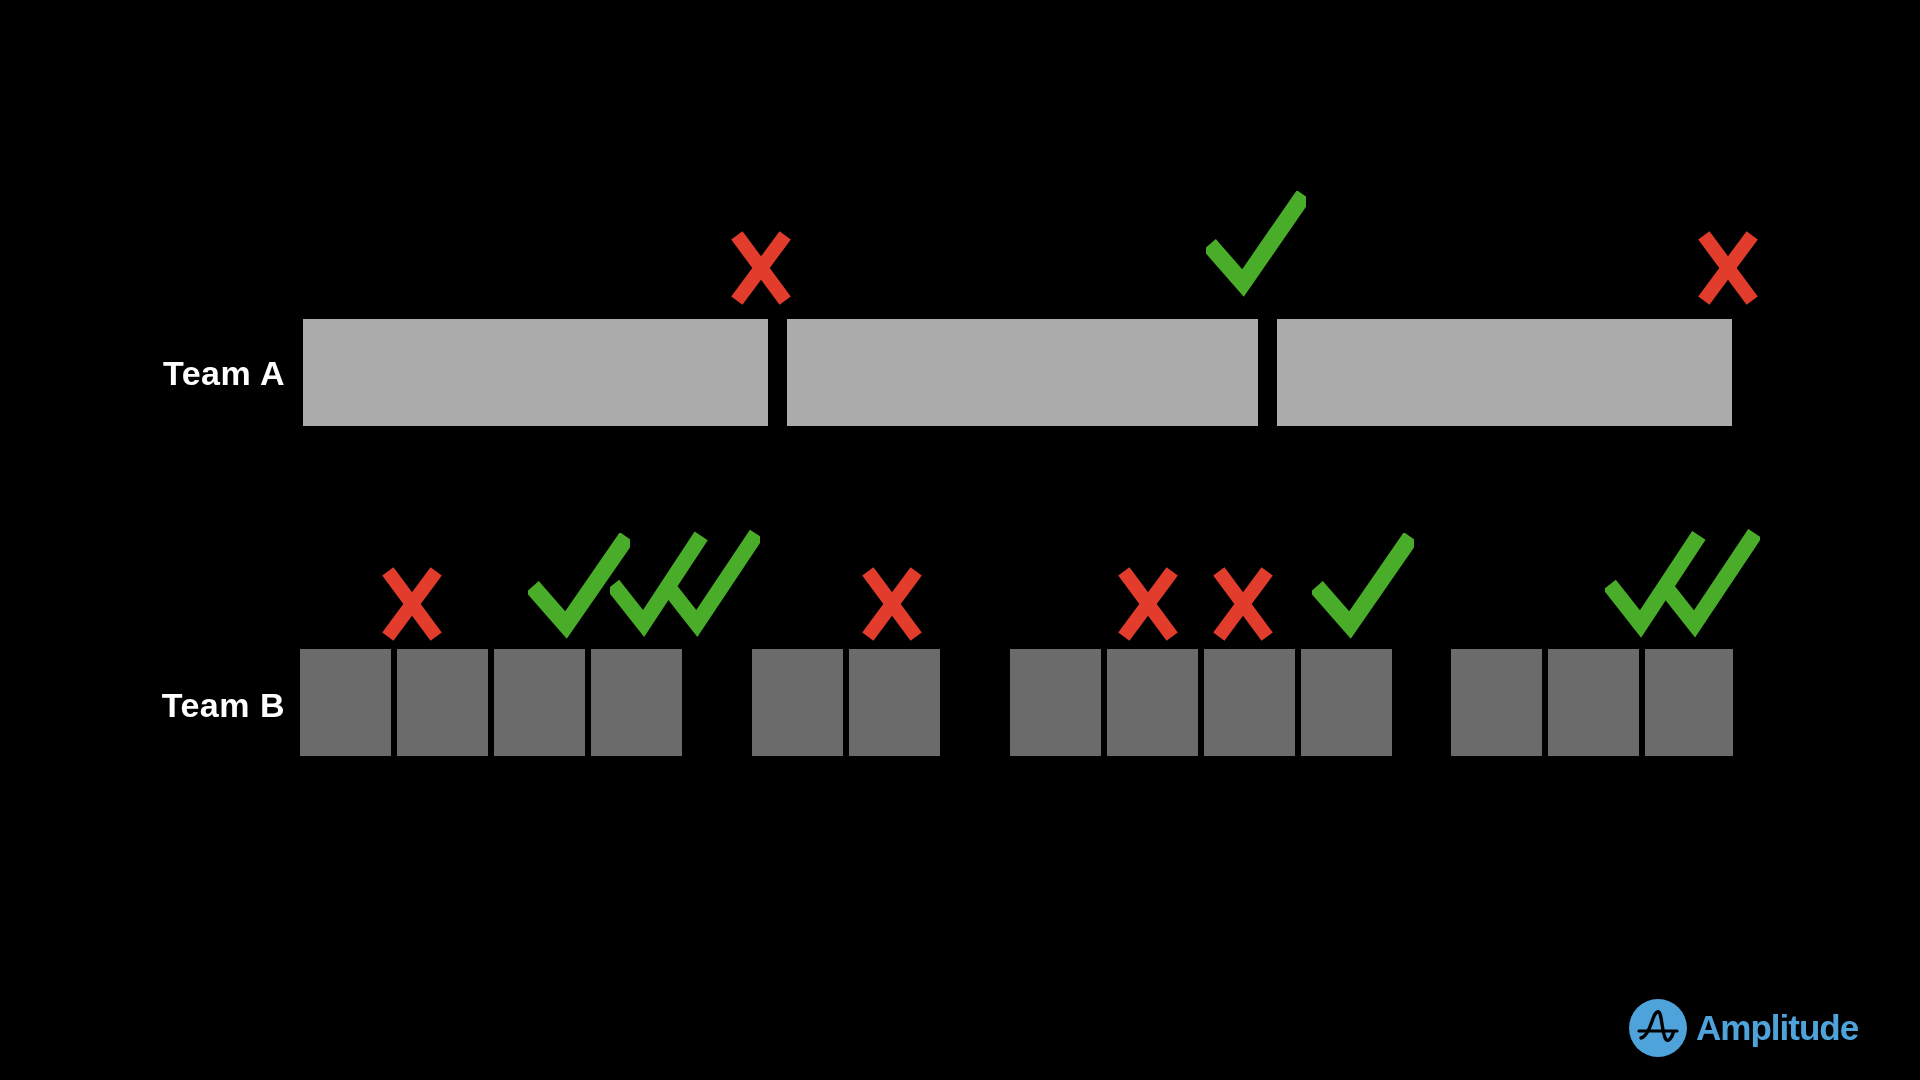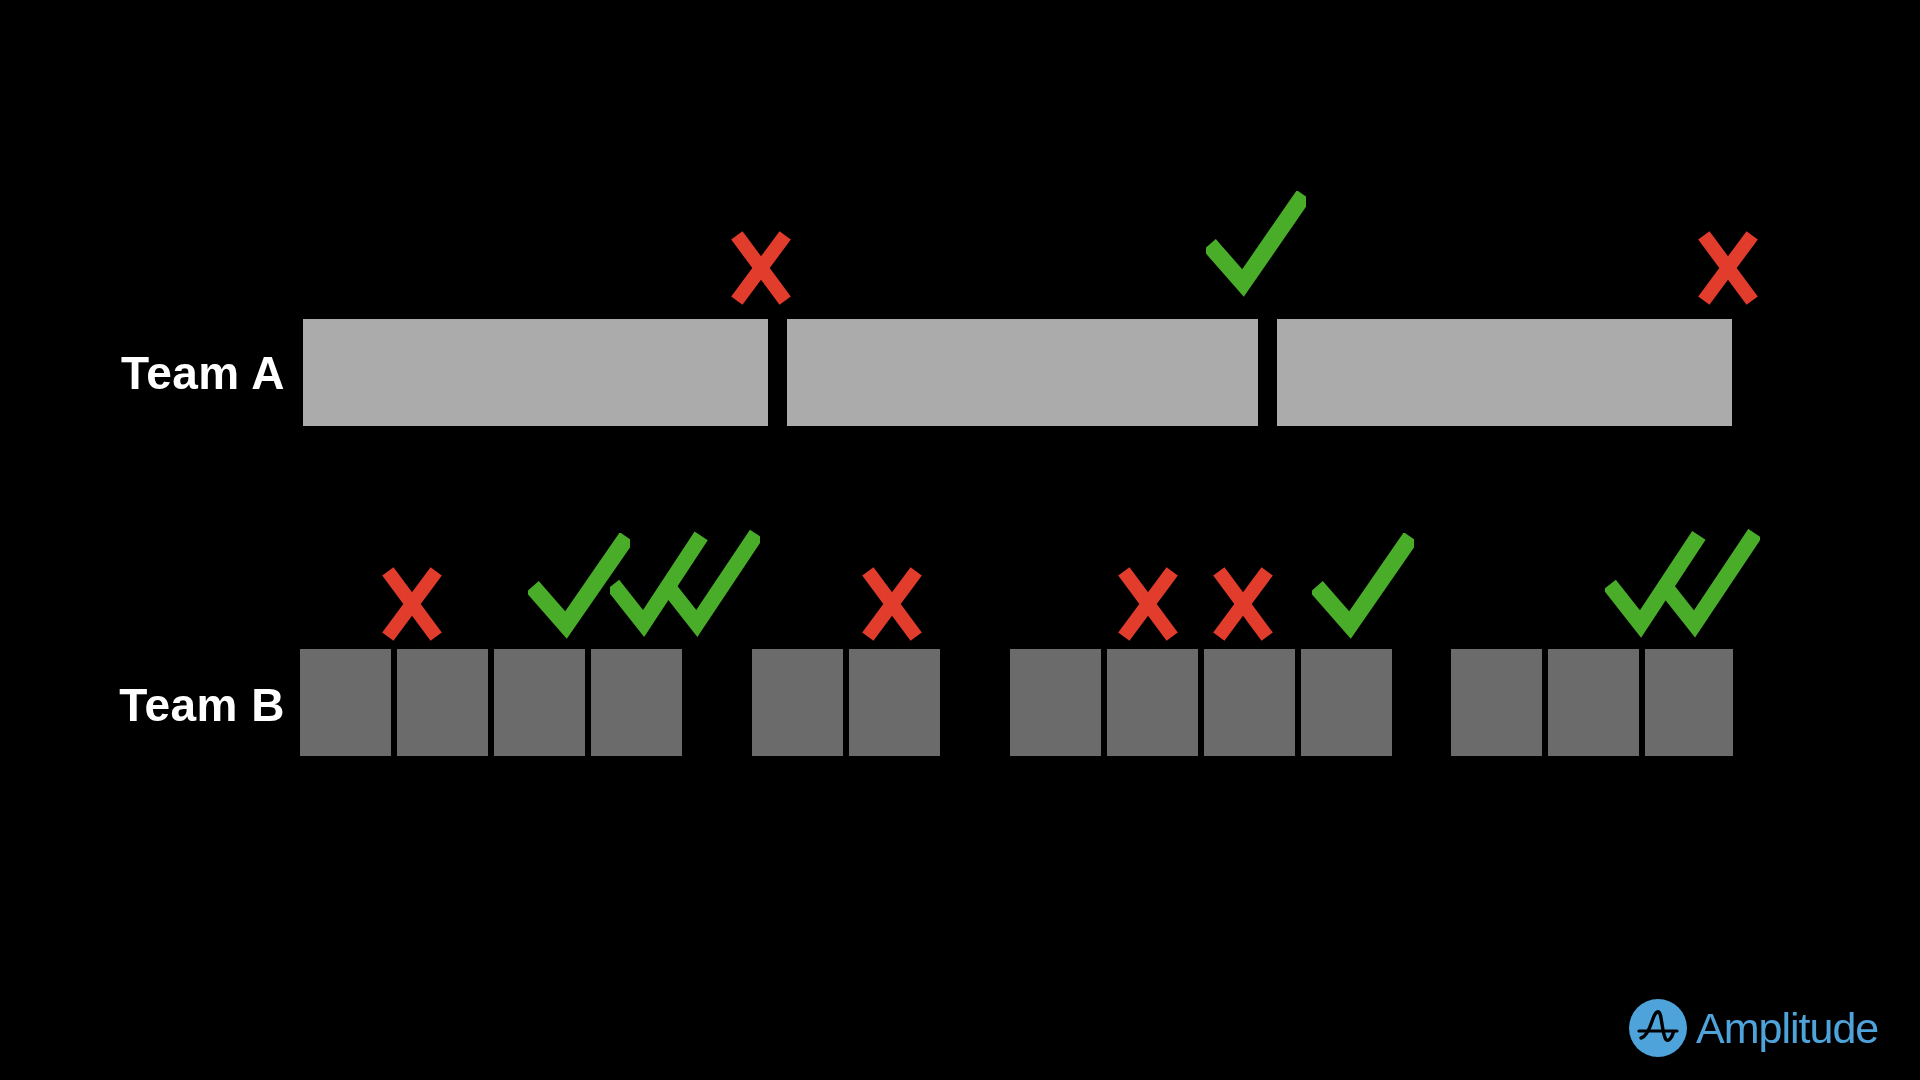--- a/index.html
+++ b/index.html
@@ -14,21 +14,21 @@
     width: 1920px; height: 1080px;
     background: var(--background, #000);
   }
   .row-label {
     position: absolute;
     left: 40px;
     width: 245px;
     height: 60px;
     line-height: 60px;
     text-align: right;
-    font-size: 46px;
+    font-size: 34px;
     font-weight: 700;
     color: var(--label-text, #fff);
     letter-spacing: 0.5px;
   }
   .blocks { position: absolute; inset: 0; }
   .block { position: absolute; }
   .mark {
     position: absolute;
     fill: none;
     stroke-linecap: square;
@@ -39,22 +39,22 @@
   .mark.double_pass { stroke-width: 16; }
   .brand {
     position: absolute;
     left: 1629px;
     top: 999px;
     display: flex;
     align-items: center;
     gap: 9px;
   }
   .brand-word {
-    font-size: 43px;
-    font-weight: 400;
+    font-size: 35px;
+    font-weight: 700;
     color: var(--brand-blue, #4fa3db);
     letter-spacing: -1px;
     line-height: 58px;
   }
 </style>
 </head>
 <body>
 
 <div id="stage">
 

